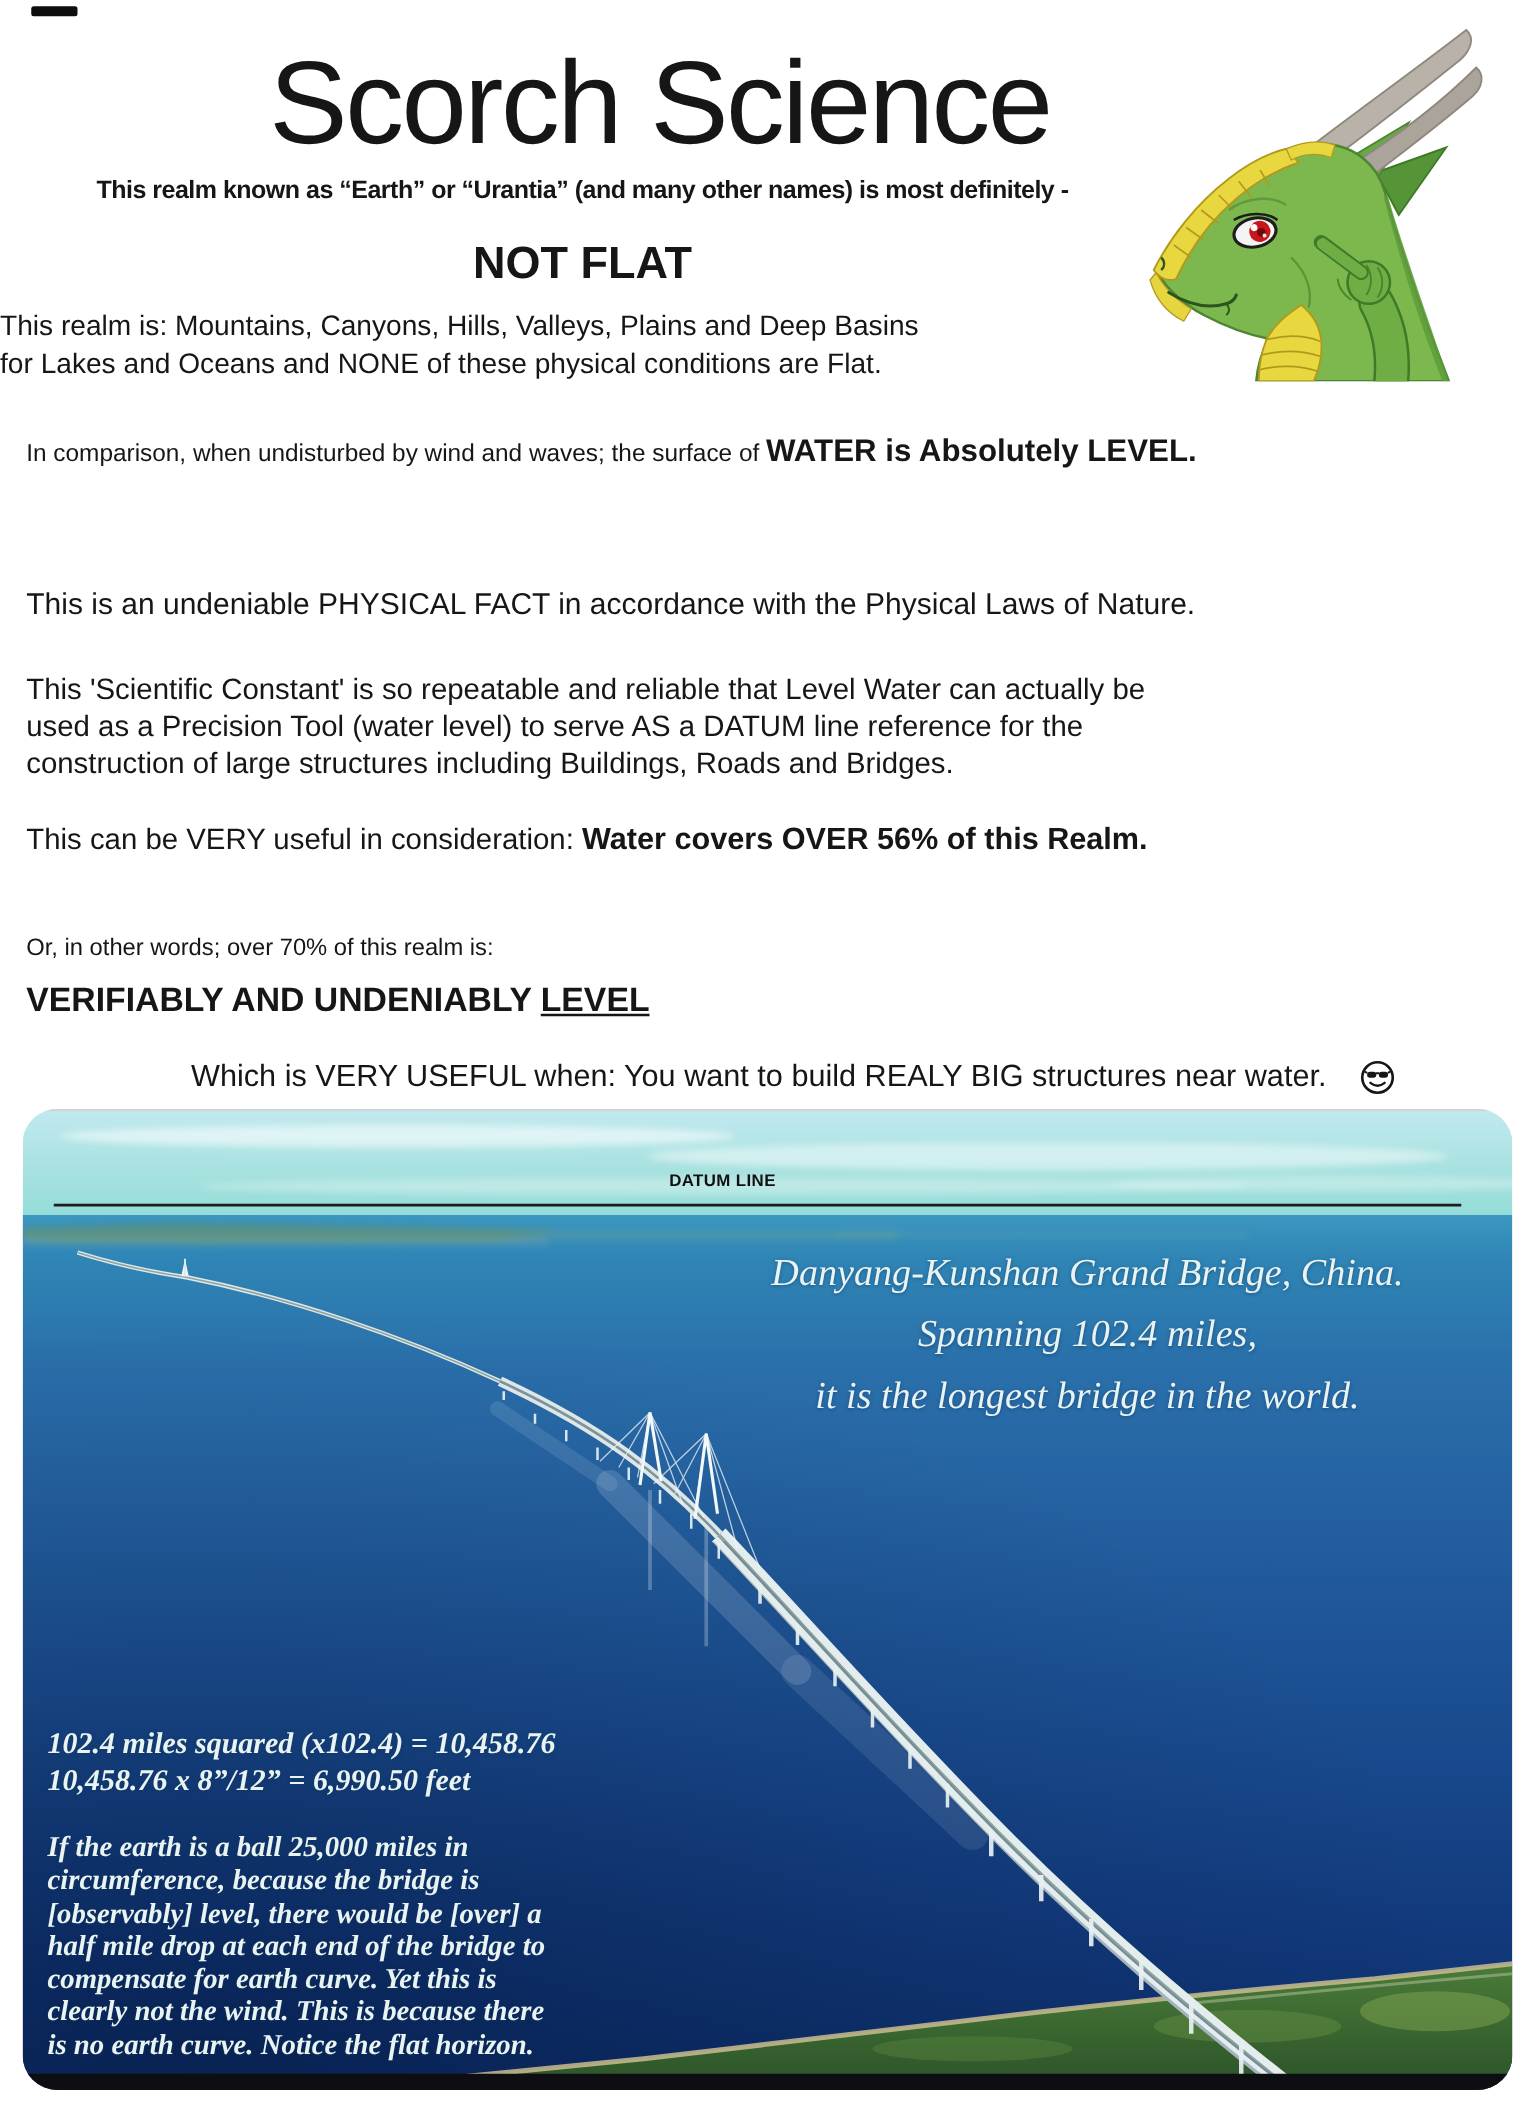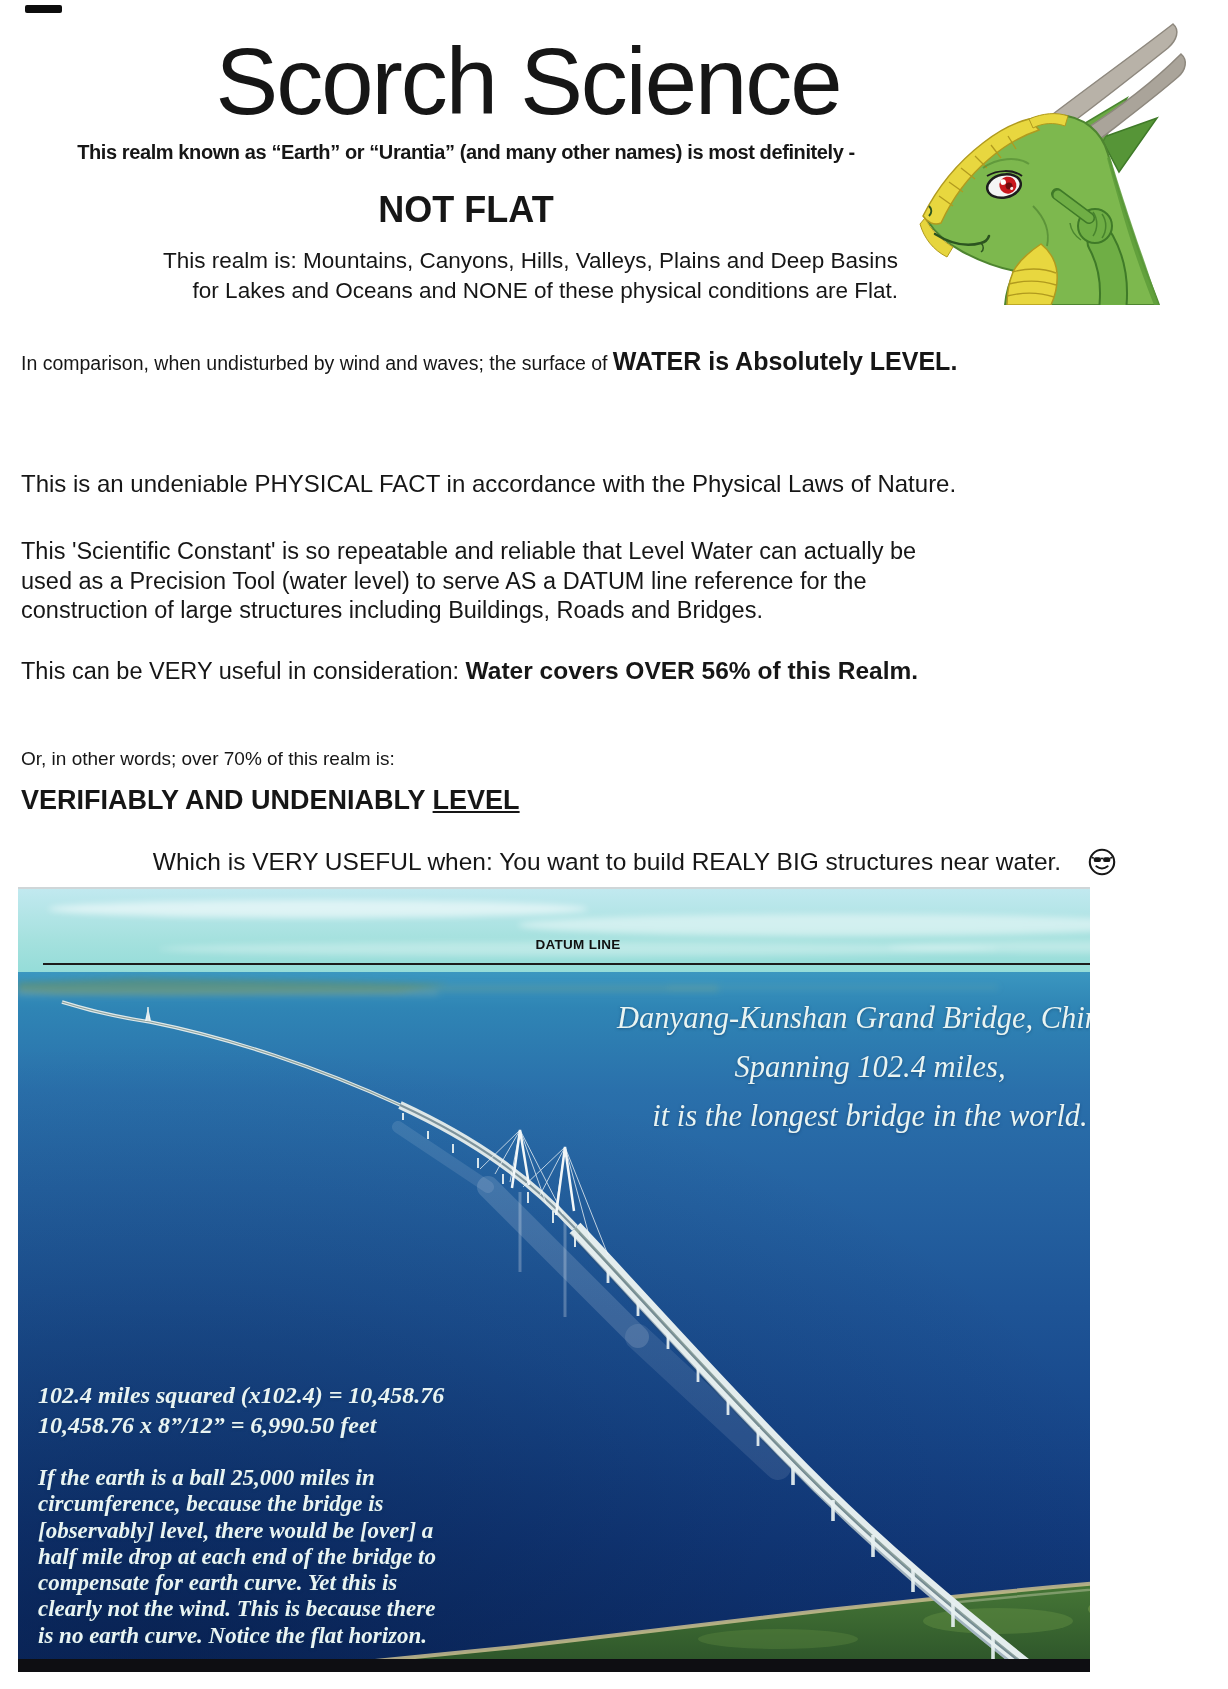--- a/index.html
+++ b/index.html
@@ -8,39 +8,39 @@
   .abs{position:absolute;}
   .center-line{position:absolute;left:0;width:1228px;text-align:left;white-space:nowrap;padding-left:21px;}
 
   #artifact-dash{left:25px;top:5px;width:37px;height:8px;background:#0d0d0d;border-radius:2px;}
 
   #title{left:0;top:30px;width:960px;text-align:center;font-size:94px;line-height:104px;
          font-weight:400;letter-spacing:-2px;padding-left:48px;}
   #subtitle{left:0;top:139px;width:932px;text-align:center;font-size:20px;line-height:26px;
             font-weight:700;letter-spacing:-0.4px;}
   #not-flat{left:0;top:188px;width:892px;text-align:center;font-size:36px;line-height:44px;font-weight:700;padding-left:20px;}
-  #realm{left:0;top:246px;width:898px;text-align:right;font-size:22.5px;line-height:30px;}
+  #realm{left:0;top:246px;width:898px;text-align:left;font-size:22.5px;line-height:30px;}
 
   #cmp{top:346px;line-height:30px;}
   #cmp .sm{font-size:19.5px;}
   #cmp .bg{font-size:25px;font-weight:700;}
   #fact{top:406px;font-size:24px;line-height:30px;}
   #fact b{font-size:23.5px;}
   #physical{top:469px;font-size:24px;line-height:30px;}
   #constant{top:537px;font-size:23.5px;line-height:29.5px;}
   #useful{top:656px;font-size:23.5px;line-height:30px;}
   #useful b{font-size:24.5px;}
   #other-words{top:712px;font-size:19px;line-height:30px;margin-top:32px;}
   #verifiably{top:783px;font-size:27px;line-height:34px;font-weight:700;}
   #verifiably .ul{text-decoration:underline;}
   #build{top:846px;display:flex;align-items:center;justify-content:center;gap:26px;
          font-size:24.5px;line-height:32px;}
 
   
-  #photo{left:18px;top:887px;width:1072px;height:785px;overflow:hidden;}
+  #photo{left:18px;top:887px;width:1192px;height:785px;overflow:hidden;border-radius:28px;}
   #photo svg{position:absolute;left:0;top:0;}
   .photo-text{position:absolute;color:#e9f4f2;font-family:"Liberation Serif",serif;
               font-style:italic;text-shadow:0 1px 3px rgba(15,55,95,.55);}
   #datum-label{left:460px;top:50px;width:200px;text-align:center;color:#111;
                font-family:"Liberation Sans",sans-serif;font-style:normal;
                font-size:13.5px;font-weight:700;letter-spacing:.3px;text-shadow:none;}
   #bridge-caption{left:470px;top:107px;width:764px;text-align:center;
                   font-size:30.5px;line-height:49px;font-weight:400;}
   #calc-block{left:20px;top:494px;font-size:24px;line-height:29.5px;font-weight:700;}
   #story-block{left:20px;top:578px;font-size:23px;line-height:26.3px;font-weight:700;}

